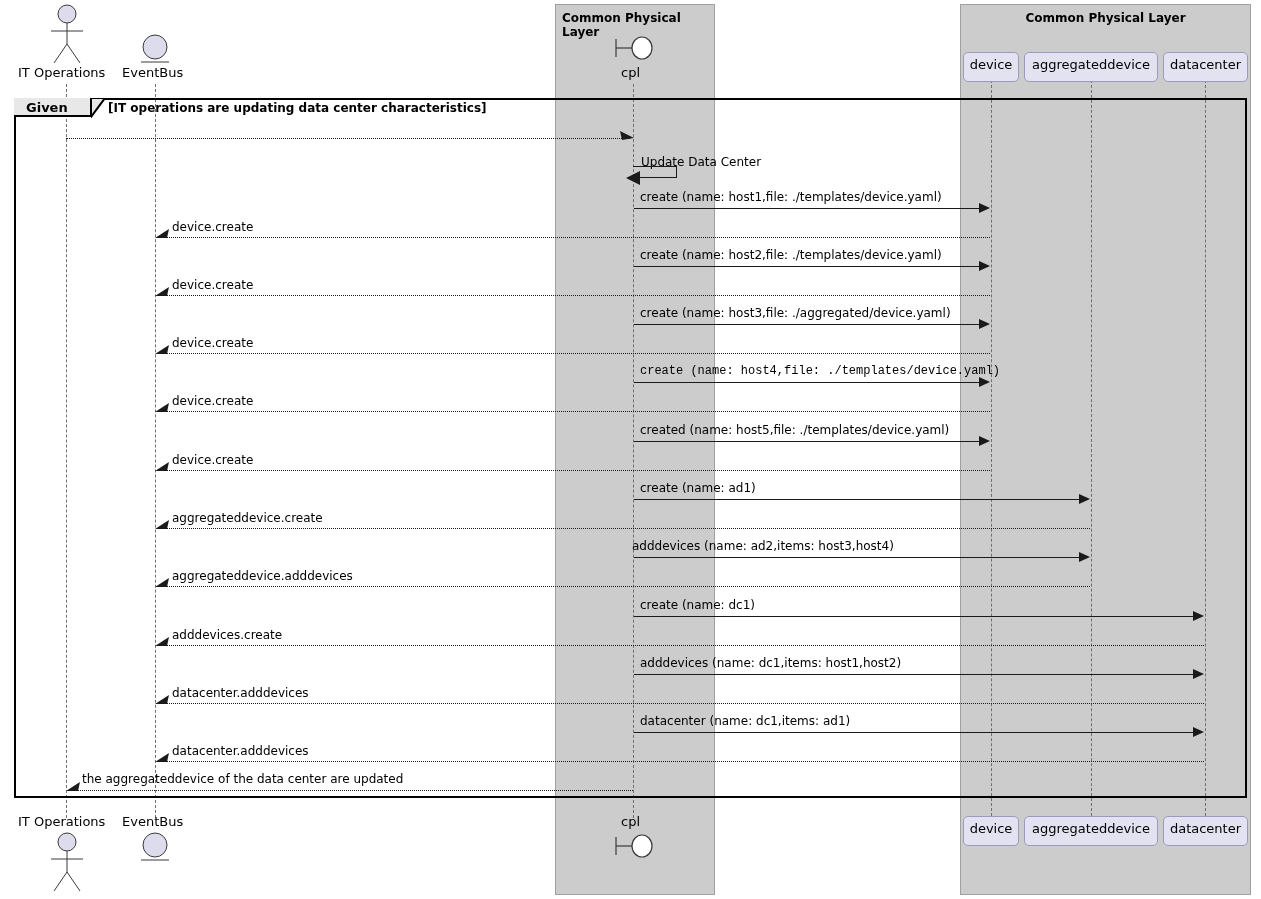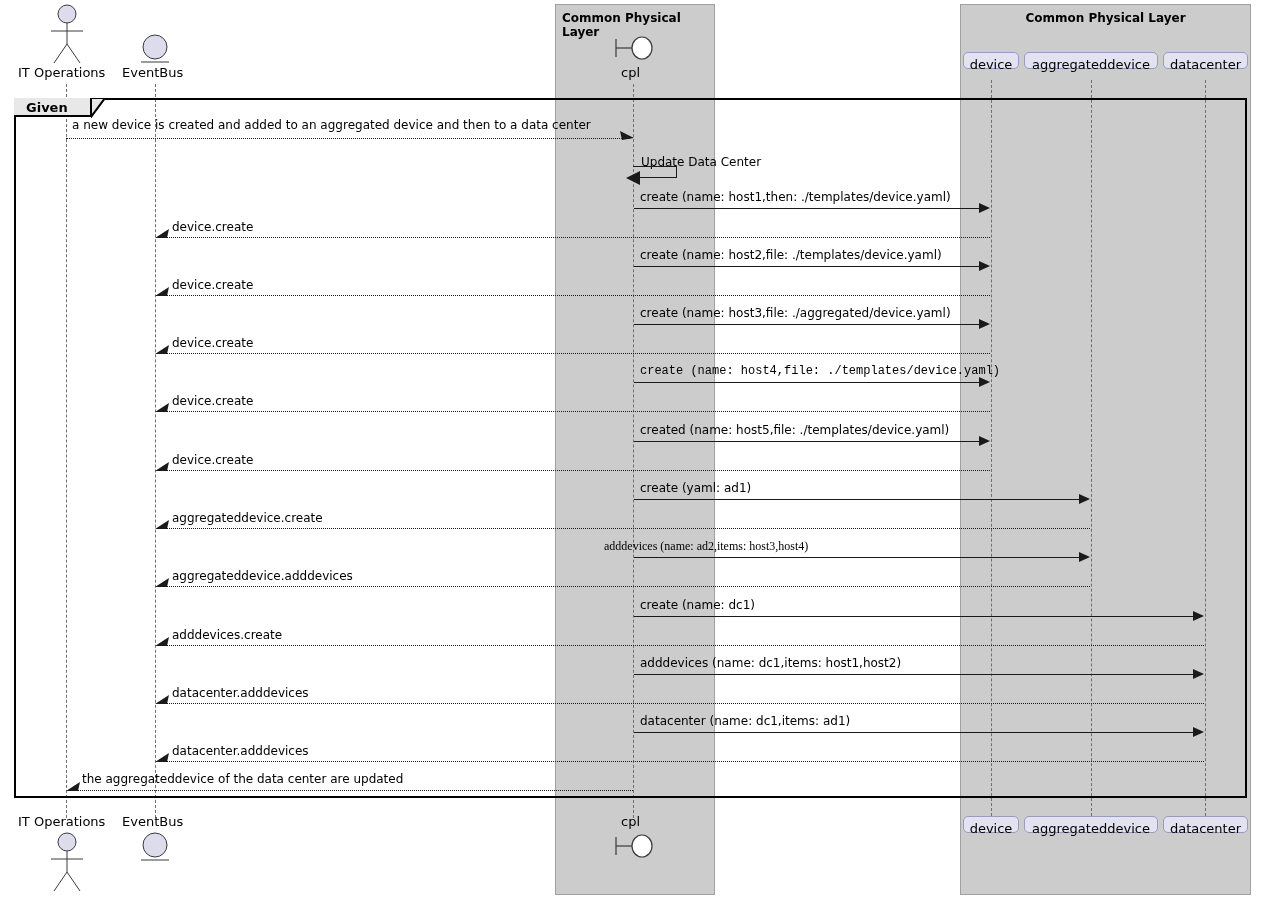--- a/index.html
+++ b/index.html
@@ -43,21 +43,21 @@
   
   .participant-box {
     position: absolute;
     background: #e2e2f0;
     border: 1px solid #9a9ac0;
     border-radius: 5px;
     font-size: 13px;
     color: #000;
     text-align: center;
     line-height: 24px;
-    height: 17px;
+    height: 30px;
     box-sizing: border-box;
     white-space: nowrap;
   }
 
   .actor-label, .entity-label, .iface-label {
     position: absolute;
     font-size: 13px;
     color: #000;
     white-space: nowrap;
   }
@@ -195,34 +195,34 @@
     <span>datacenter</span>
   </div>
 
   <div class="fragment" style="left:14px; top:98px; width:1233px; height:700px;"></div>
   <div class="frag-tab" style="left:14px; top:98px; width:78px;">
     <span>Given</span>
   </div>
   <svg class="abs" style="left:91px; top:98px;" width="14" height="20" viewBox="0 0 14 20">
     <polygon points="0,0 14,0 0,19" fill="#e8e8e8" stroke="#000" stroke-width="2"></polygon>
   </svg>
-
-  <div class="msg-label" style="left:72px; top:119px;">a new device is created and added to an aggregated device and then to a data center</div>
+  <div class="frag-cond" style="left:108px; top:101px;">[IT operations are updating data center characteristics]</div>
+
   <div class="msg-line dotted" style="left:66px; top:138px; width:564px;"></div>
   <svg class="abs" style="left:620px; top:131px;" width="16" height="16" viewBox="0 0 16 16">
     <polygon points="0,0 14,7 2,9" fill="#1a1a1a"></polygon>
   </svg>
 
   <div class="msg-label" style="left:641px; top:156px;">Update Data Center</div>
   <div class="self-msg" style="left:633px; top:166px; width:44px; height:12px;"></div>
   <svg class="abs" style="left:626px; top:170px;" width="18" height="16" viewBox="0 0 18 16">
     <polygon points="0,8 14,1 14,15" fill="#1a1a1a"></polygon>
   </svg>
 
-  <div class="msg-label" style="left:640px; top:191px;">create (name: host1,then: ./templates/device.yaml)</div>
+  <div class="msg-label" style="left:640px; top:191px;">create (name: host1,file: ./templates/device.yaml)</div>
   <div class="msg-line" style="left:634px; top:208px; width:346px;"></div>
   <div class="arrow-r" style="left:979px; top:203px;"></div>
 
   <div class="msg-label" style="left:172px; top:221px;">device.create</div>
   <div class="msg-line dotted" style="left:166px; top:237px; width:824px;"></div>
   <svg class="abs" style="left:155px; top:229px;" width="16" height="16" viewBox="0 0 16 16">
     <polygon points="0,9 14,0 12,9" fill="#1a1a1a"></polygon>
   </svg>
 
   <div class="msg-label" style="left:640px; top:249px;text-align:center;">create (name: host2,file: ./templates/device.yaml)</div>
@@ -258,31 +258,31 @@
   <div class="msg-label" style="left:640px; top:424px;">created (name: host5,file: ./templates/device.yaml)</div>
   <div class="msg-line" style="left:634px; top:441px; width:346px;"></div>
   <div class="arrow-r" style="left:979px; top:436px;"></div>
 
   <div class="msg-label" style="left:172px; top:454px;">device.create</div>
   <div class="msg-line dotted" style="left:166px; top:470px; width:824px;"></div>
   <svg class="abs" style="left:155px; top:462px;" width="16" height="16" viewBox="0 0 16 16">
     <polygon points="0,9 14,0 12,9" fill="#1a1a1a"></polygon>
   </svg>
 
-  <div class="msg-label" style="left:640px; top:482px;">create (yaml: ad1)</div>
+  <div class="msg-label" style="left:640px; top:482px;">create (name: ad1)</div>
   <div class="msg-line" style="left:634px; top:499px; width:446px;"></div>
   <div class="arrow-r" style="left:1079px; top:494px;"></div>
 
   <div class="msg-label" style="left:172px; top:512px;">aggregateddevice.create</div>
   <div class="msg-line dotted" style="left:166px; top:528px; width:924px;"></div>
   <svg class="abs" style="left:155px; top:520px;" width="16" height="16" viewBox="0 0 16 16">
     <polygon points="0,9 14,0 12,9" fill="#1a1a1a"></polygon>
   </svg>
 
-  <div class="msg-label" style="left:604px; top:540px;font-family:Liberation Serif, serif;">adddevices (name: ad2,items: host3,host4)</div>
+  <div class="msg-label" style="left:632px; top:540px;">adddevices (name: ad2,items: host3,host4)</div>
   <div class="msg-line" style="left:634px; top:557px; width:446px;"></div>
   <div class="arrow-r" style="left:1079px; top:552px;"></div>
 
   <div class="msg-label" style="left:172px; top:570px;">aggregateddevice.adddevices</div>
   <div class="msg-line dotted" style="left:166px; top:586px; width:924px;"></div>
   <svg class="abs" style="left:155px; top:578px;" width="16" height="16" viewBox="0 0 16 16">
     <polygon points="0,9 14,0 12,9" fill="#1a1a1a"></polygon>
   </svg>
 
   <div class="msg-label" style="left:640px; top:599px;">create (name: dc1)</div>

